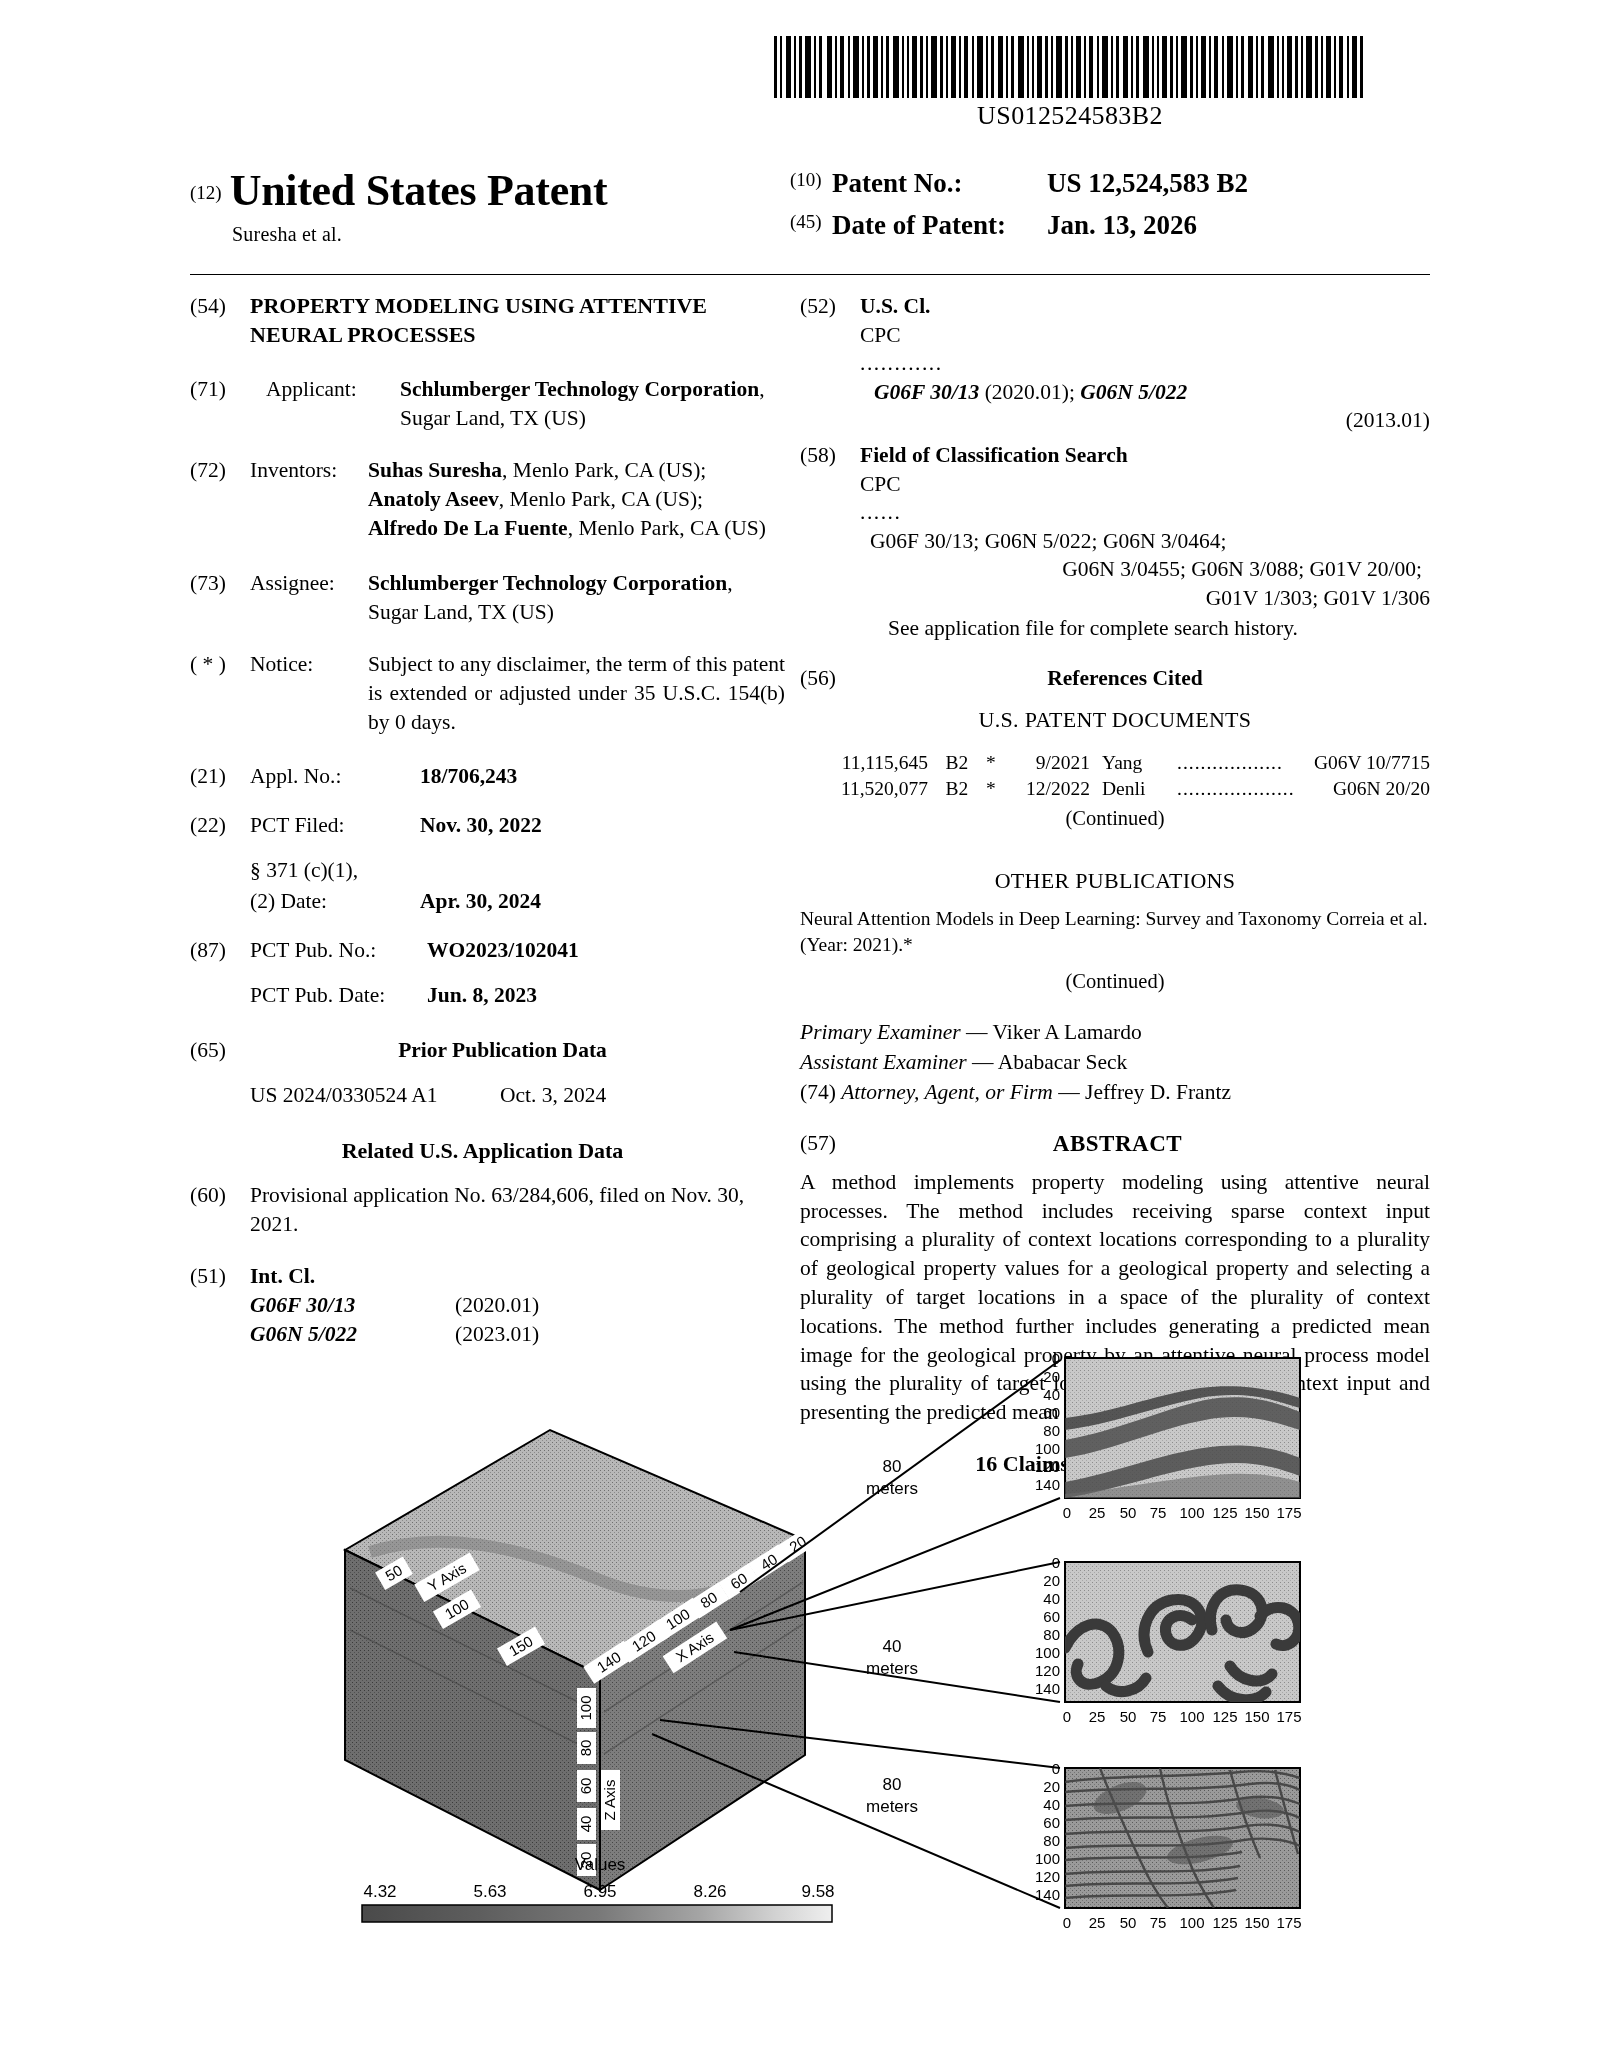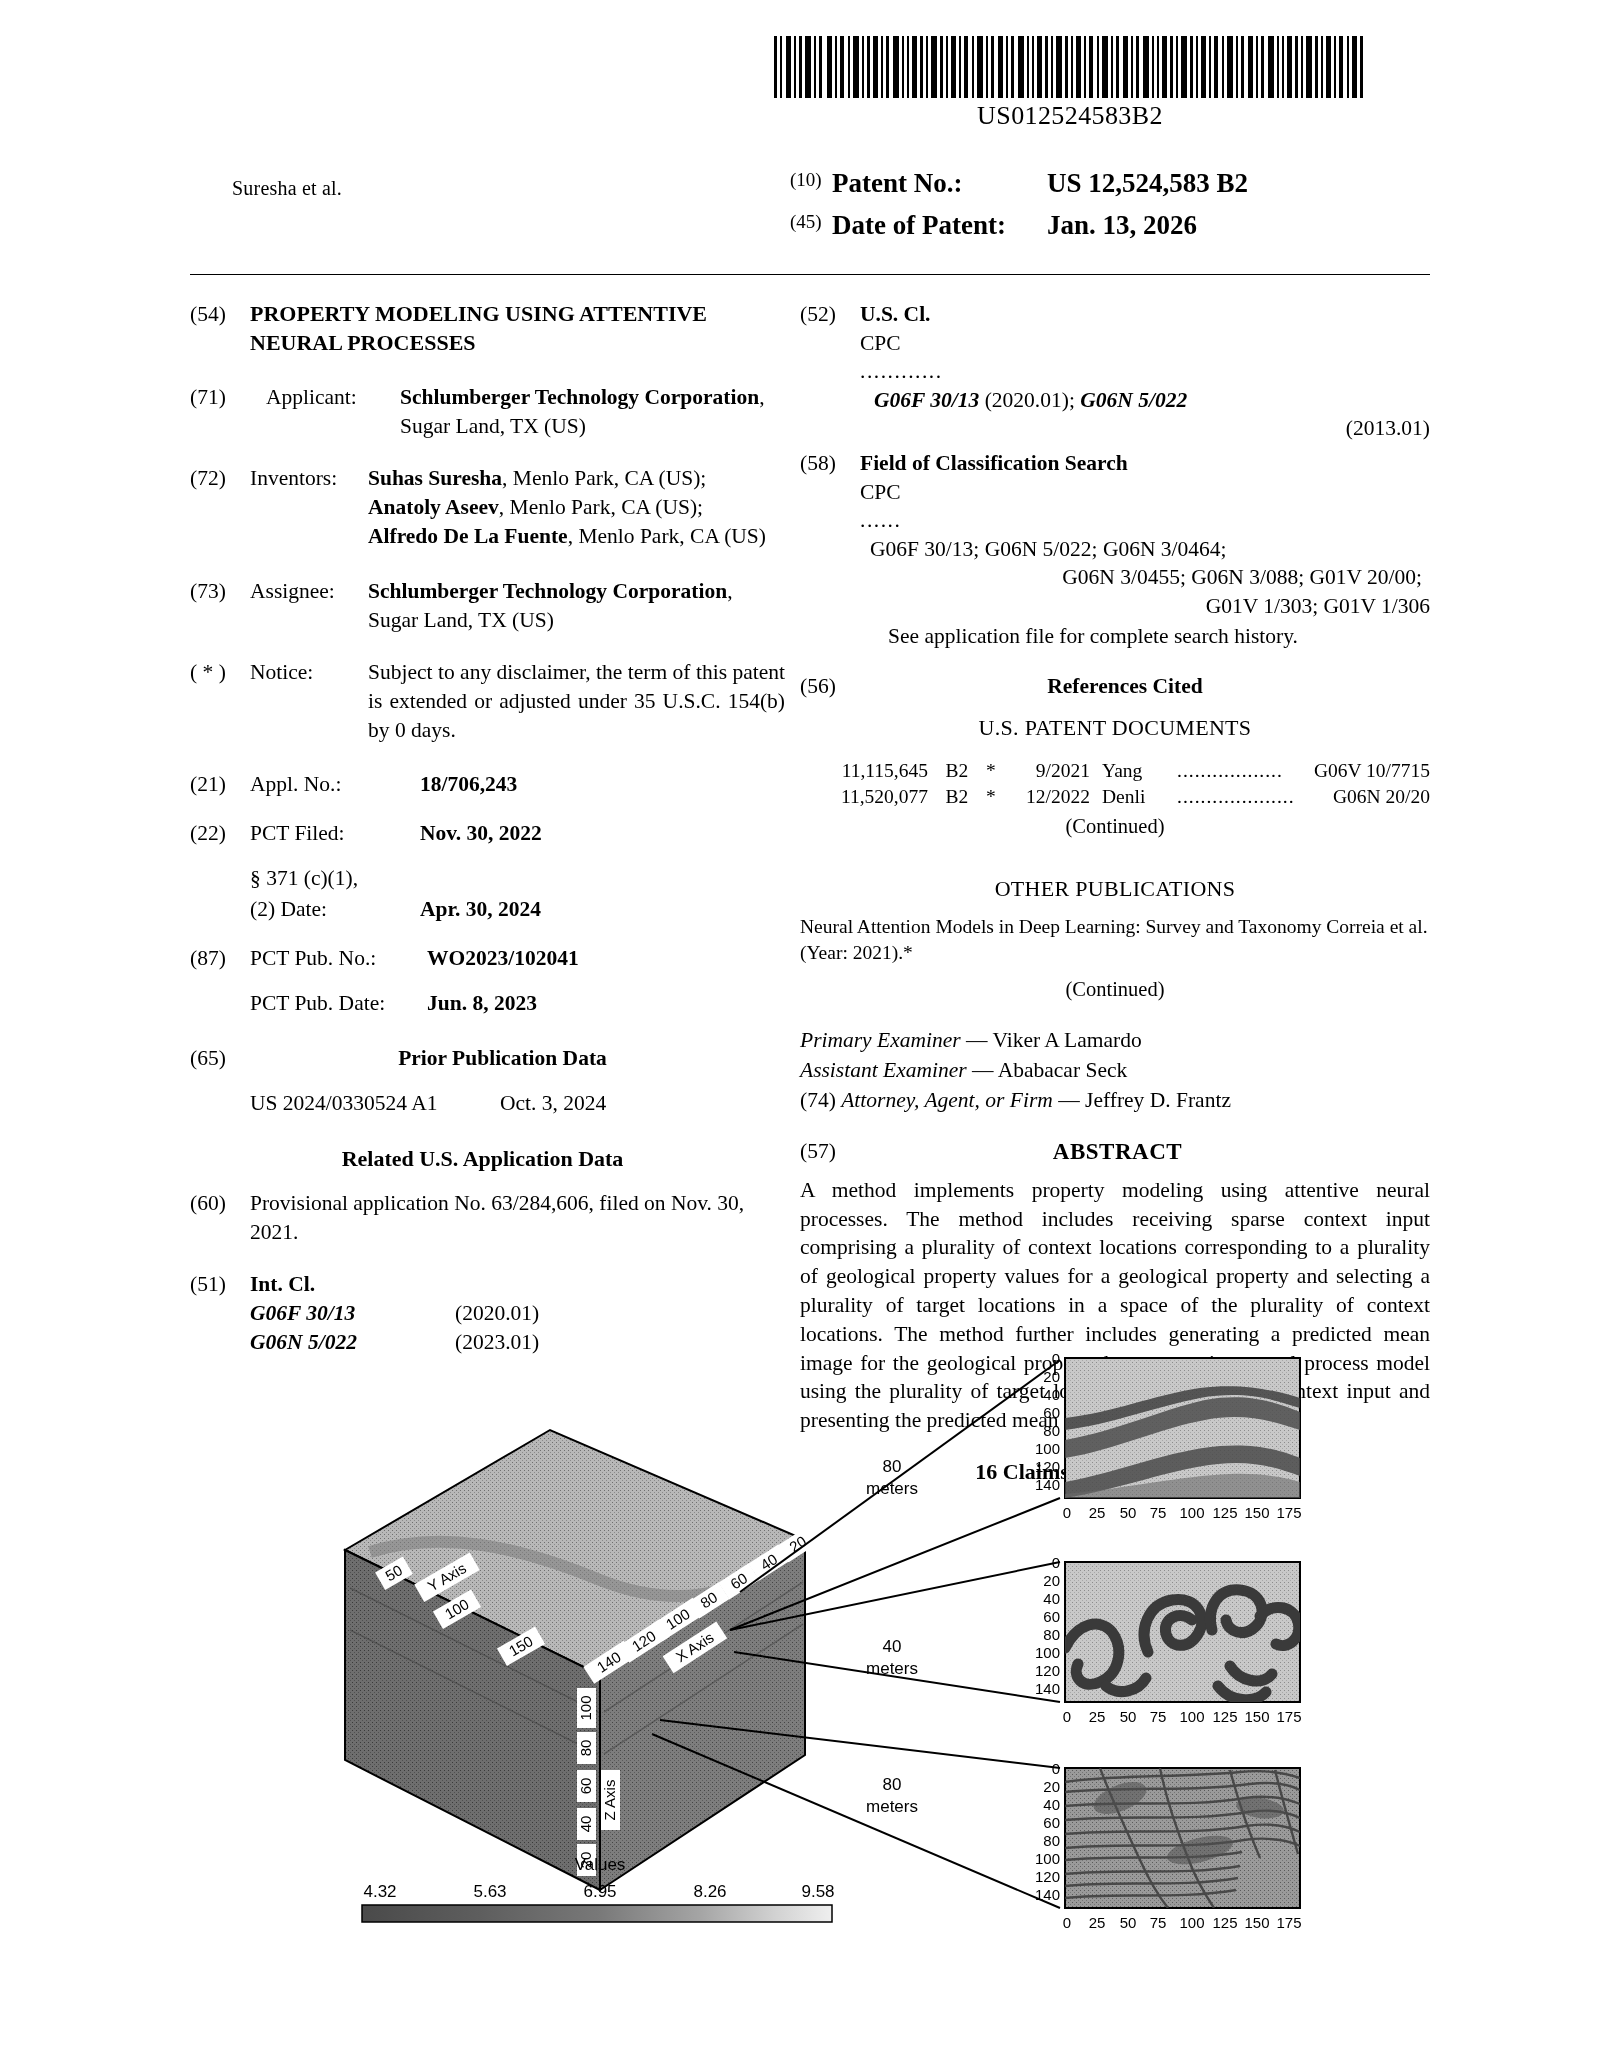--- a/index.html
+++ b/index.html
@@ -100,21 +100,21 @@
     position: absolute;
     left: 190px;
     width: 1240px;
     border-top: 1.6px solid #000;
   }
   #rule-top { top: 274px; }
 
   
   .col {
     position: absolute;
-    top: 300px;
+    top: 292px;
     font-size: 21.5px;
     line-height: 1.33;
   }
   .col-left { left: 190px; width: 595px; }
   .col-right { left: 800px; width: 630px; }
 
   .blk { display: flex; margin-bottom: 17px; }
   .blk .num { width: 60px; flex: none; }
   .blk .body { flex: 1; }
 
@@ -314,20 +314,23 @@
         <rect x="582" y="0" width="5" height="62"></rect>
           <rect x="590" y="0" width="3" height="62"></rect>
       </g>
     </svg>
     <div class="barcode-num">US012524583B2</div>
   </div>
 
   <div class="hdr">
     <div class="hdr-row">
       <div class="hdr-left">
+        <div>
+          <span class="kind12">(12)</span><span class="usp-title">United States Patent</span>
+        </div>
         <div class="inventor-line">Suresha et al.</div>
       </div>
       <div class="hdr-right">
         <div class="pno-row">
           <span class="pno-kind">(10)</span>
           <span class="pno-label">Patent No.:</span>
           <span class="pno-val">US 12,524,583 B2</span>
         </div>
         <div class="pno-row">
           <span class="pno-kind">(45)</span>

